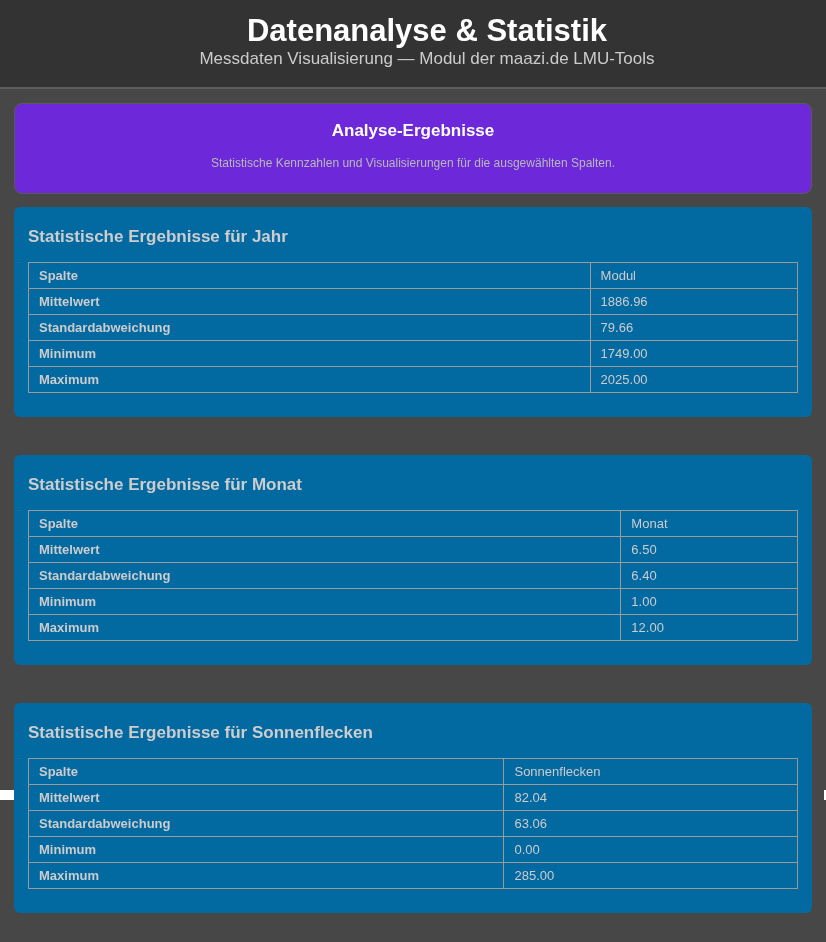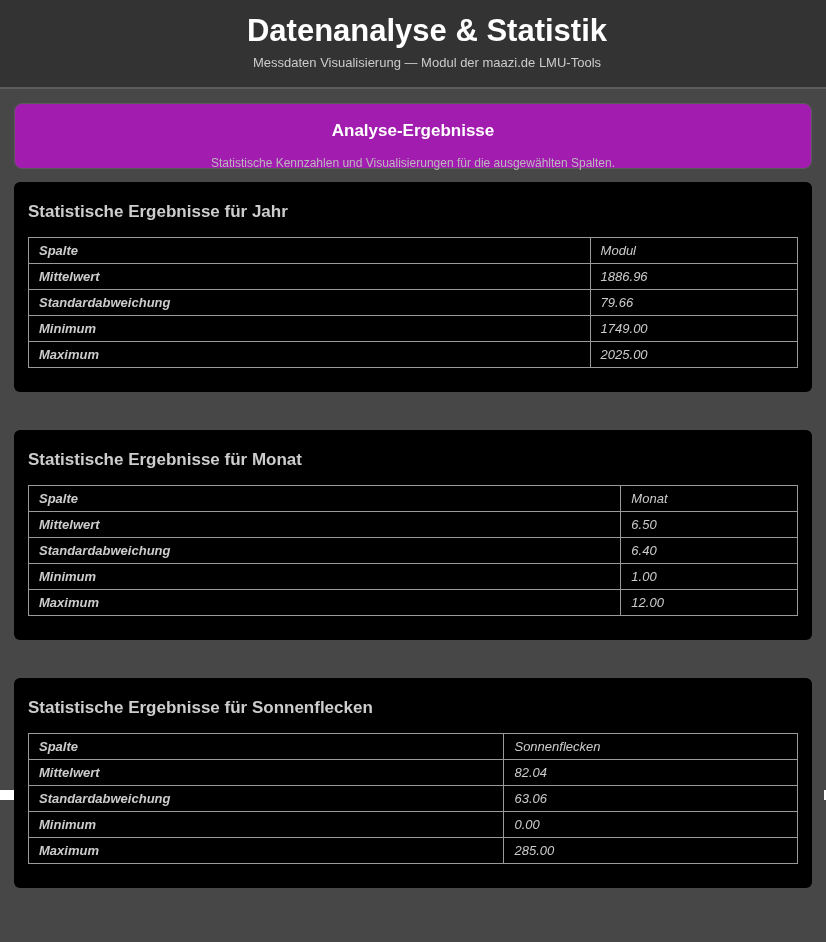--- a/index.html
+++ b/index.html
@@ -49,70 +49,69 @@
     padding-left: 28px;
   }
   .app-title {
     margin: 0;
     padding-top: 13px;
     font-size: 31px;
     font-weight: bold;
     color: #ffffff;
   }
   .app-subtitle {
-    margin-top: 6px;
-    font-size: 13px;
+    margin-top: 0;
+    font-size: 17px;
     color: #cccccc;
   }
 
   
   .panel {
     margin: 14px 14px 0;
-    background: #a21caf;
+    background: #6d28d9;
     border: 1px solid #5a5a5a;
     border-radius: 8px;
     box-sizing: border-box;
-    height: 66px;
+    height: 91px;
     text-align: center;
     padding: 17px 20px 0;
   }
   .panel-title {
     margin: 0;
     font-size: 17px;
     font-weight: bold;
     color: #ffffff;
   }
   .panel-description {
     margin: 15px 0 4px;
     font-size: 12px;
     color: #b9b9b9;
   }
 
   
   .card {
     margin: 38px 14px 0;
-    background: #000000;
+    background: #0369a1;
     border-radius: 6px;
     box-sizing: border-box;
     padding: 20px 14px 24px;
   }
   .card.first { margin-top: 13px; }
   .card-heading {
     margin: 0 0 15px 0;
     font-size: 17px;
     font-weight: bold;
     color: #cdcdcd;
   }
   table.stats {
     width: 100%;
     border-collapse: collapse;
     font-size: 13px;
     color: #cccccc;
     table-layout: fixed;
-    font-style: italic;
   }
   table.stats td {
     border: 1px solid #9a9a9a;
     padding: 5px 10px;
     height: 15px;
     overflow: hidden;
     white-space: nowrap;
   }
   table.stats td.label-cell { font-weight: bold; }
   .t1 td.label-cell { width: 70.3%; }

